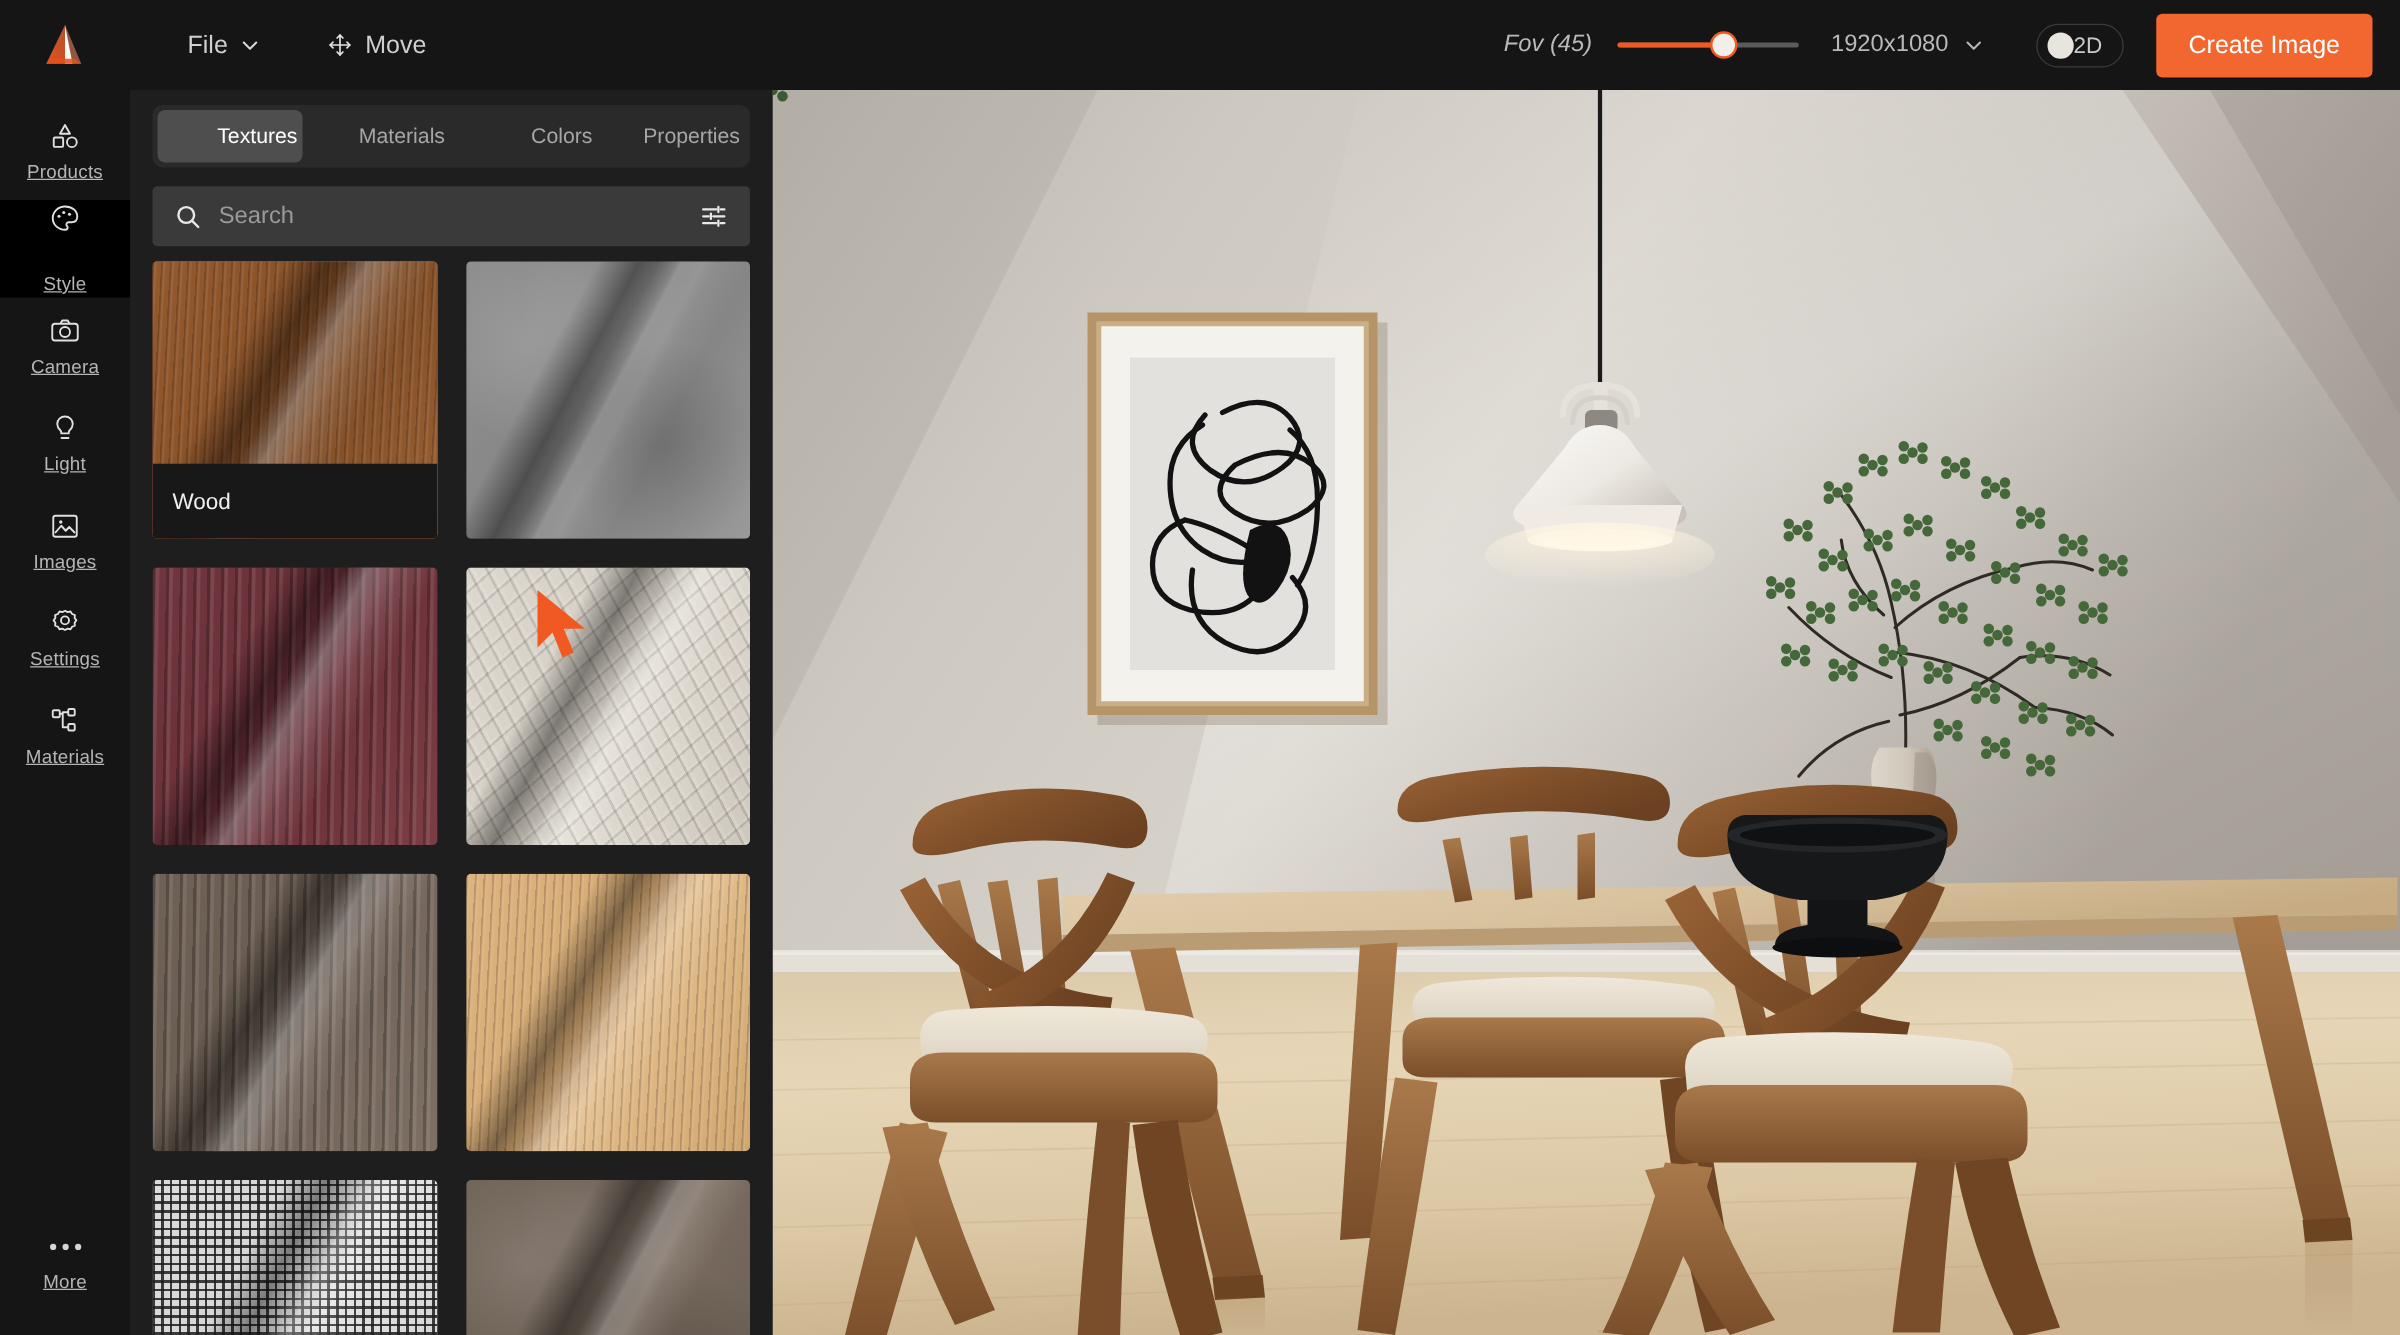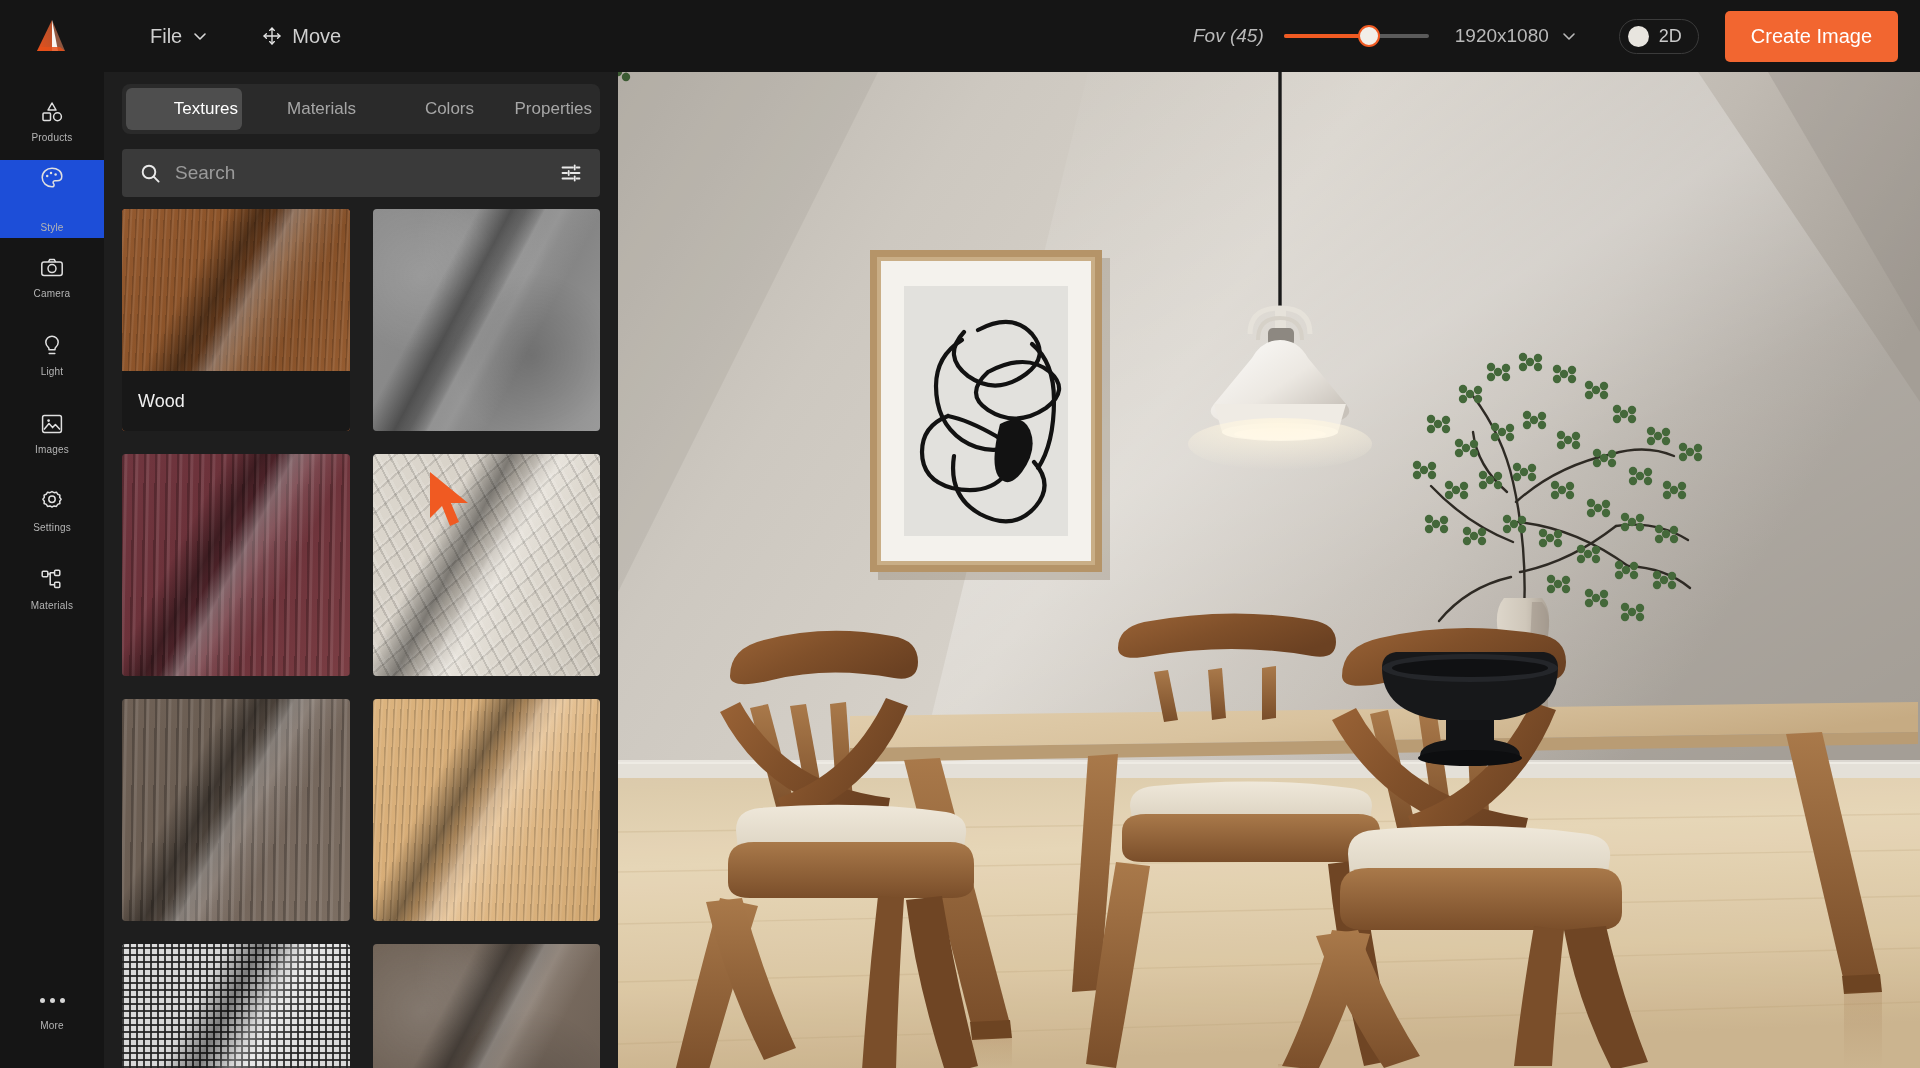--- a/index.html
+++ b/index.html
@@ -62,21 +62,21 @@
     position: absolute; left: 59%; transform: translateX(-50%);
     width: 22px; height: 22px; border-radius: 50%;
     background: #f2efe9; border: 2px solid #f05a22;
   }
   .res-select {
     display: flex; align-items: center; gap: 12px;
     color: #b9b9b9; font-size: 19px; cursor: pointer;
     margin-left: 18px; padding: 6px 8px; border-radius: 6px;
   }
   .mode-toggle {
-    display: flex; align-items: center; gap: 10px;
+    display: flex; align-items: center; 
     border: 1px solid #3b3b3b; border-radius: 20px;
     padding: 6px 16px 6px 8px; margin-left: 34px; cursor: pointer;
   }
   .toggle-knob {
     width: 21px; height: 21px; border-radius: 50%;
     background: #e8e5df;
   }
   .toggle-label { color: #c9c9c9; font-size: 18px; }
   .create-btn {
     margin-left: 26px;
@@ -96,23 +96,23 @@
     display: flex; flex-direction: column;
     padding-top: 10px;
     position: relative; z-index: 4;
   }
   .side-item {
     height: 78px;
     display: flex; flex-direction: column;
     align-items: center; justify-content: center;
     gap: 7px; cursor: pointer; color: #b5b5b5;
   }
-  .side-item.active { background: #1d4ed8; gap: 31px; }
+  .side-item.active { background: #000000; gap: 31px; }
   .side-item .ico { width: 26px; height: 26px; display: block; }
-  .side-item .lbl { font-size: 10px; letter-spacing: .2px; }
+  .side-item .lbl { font-size: 15px; letter-spacing: .2px; text-decoration: underline; }
   .side-spacer { flex: 1; }
   .side-more { margin-bottom: 20px; }
   .dots { display: flex; gap: 5px; align-items: center; height: 26px; }
   .dots i { width: 5px; height: 5px; border-radius: 50%; background: #d5d5d5; display:block; }
 
   
   .panel {
     width: 514px; flex: 0 0 514px;
     background: #1e1e1e;
     display: flex; flex-direction: column;

